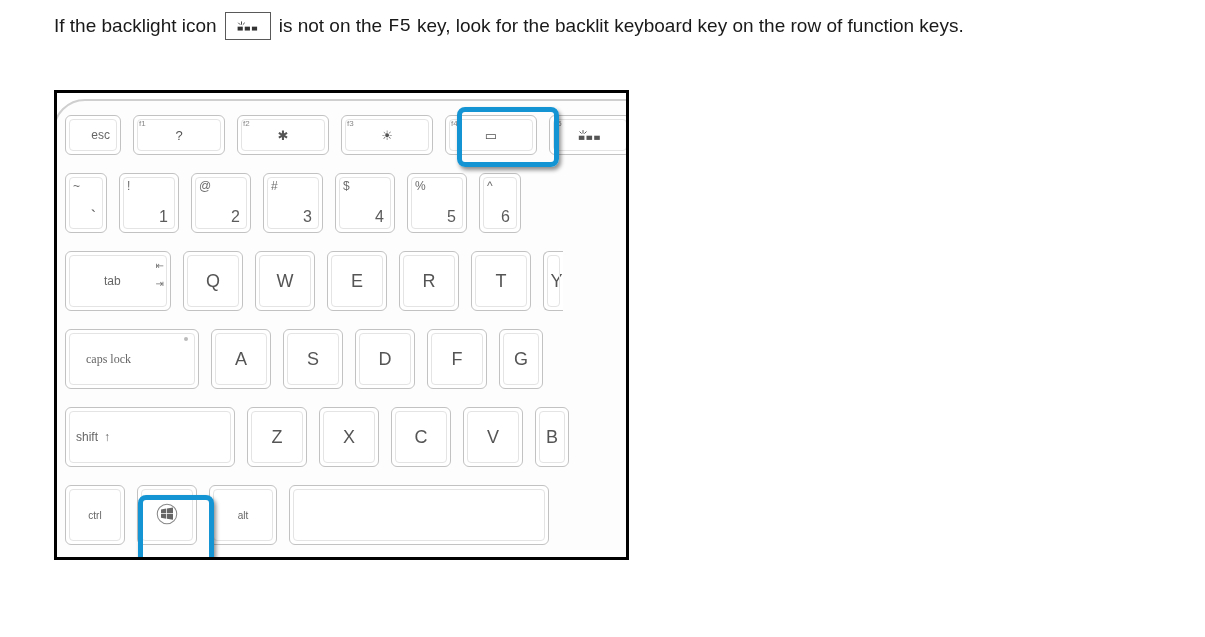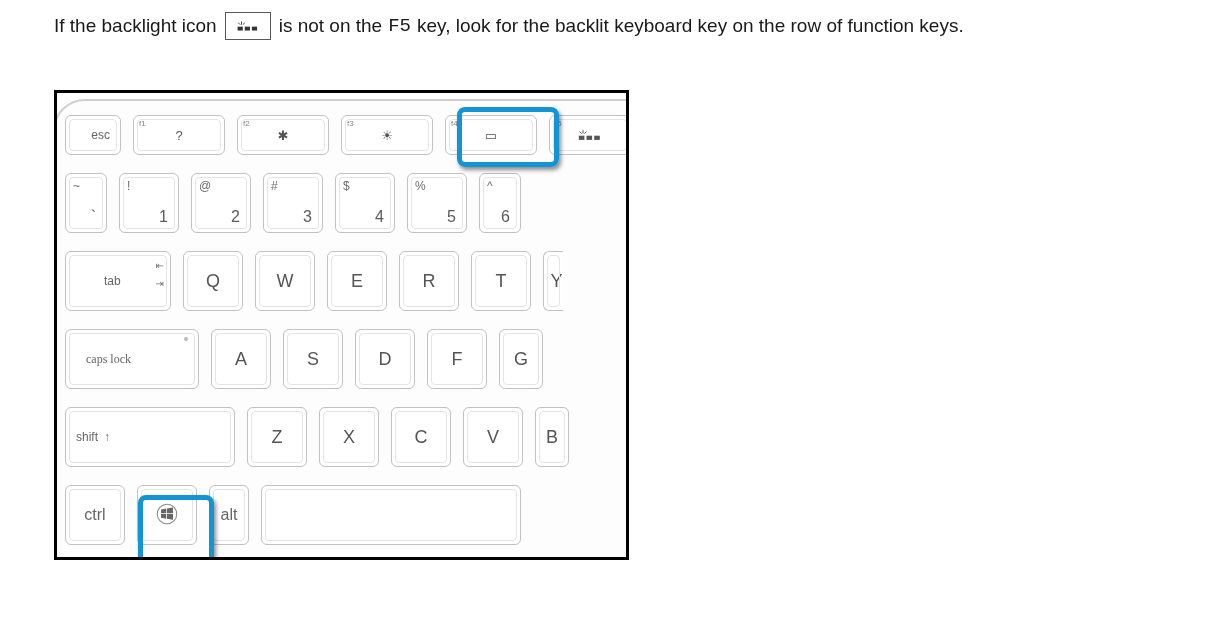--- a/index.html
+++ b/index.html
@@ -139,21 +139,21 @@
   .mod .label { padding: 0 10px; }
 
   
   .w-esc { width: 56px; align-items: flex-end; }
   .w-tab { width: 106px; }
   .w-caps { width: 134px; }
   .w-shift { width: 170px; padding-left: 32px; }
   .w-ctrl { width: 60px; }
   .w-fn { width: 60px; }
   .w-win { width: 60px; }
-  .w-alt { width: 40px; }
+  .w-alt { width: 68px; }
   .w-space { width: 260px; }
   .w-tilde { width: 42px; }
   .w-6 { width: 42px; }
   .w-yslice { width: 20px; border-right: none; border-top-right-radius:0; border-bottom-right-radius:0;}
   .w-gslice { width: 44px; }
   .w-bslice { width: 34px; }
 
   .highlight-box {
     position: absolute;
     border: 5px solid #1594d3;
@@ -172,21 +172,21 @@
     line-height: 12px;
     color: #777;
     display:flex;
     flex-direction:column;
     gap:6px;
   }
   .tab-label { position:absolute; left:10px; top:50%; transform:translateY(-50%); font-size:12px;margin-left:28px;}
 
   .shift-label { position:absolute; left:10px; top:50%; transform:translateY(-50%); font-size:12px; display:flex; gap:6px; align-items:center;}
 
-  .ctrl-label, .fn-label, .alt-label { font-size:16px; color:#666; }
+  .ctrl-label, .fn-label, .alt-label { font-size:10px; color:#666; }
 
   .win-icon svg { width: 24px; height: 24px; }
 
   .space-bar { height:60px; }
 
   .caps-dot { position:absolute; top:7px; right:10px; width:4px; height:4px; background:#bbb; border-radius:50%; }
 
 </style>
 </head>
 <body>

